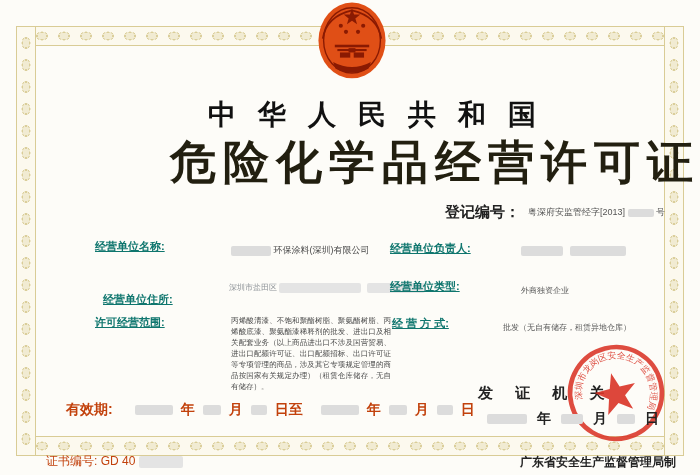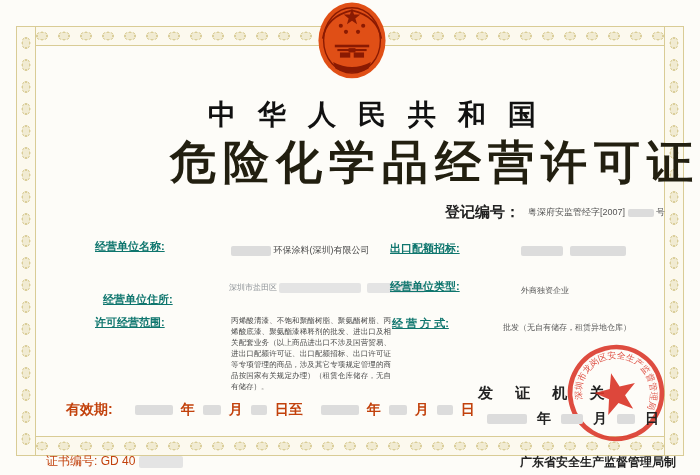--- a/index.html
+++ b/index.html
@@ -84,32 +84,32 @@
       <path d="M84 45 q-4 -26 -34 -33" fill="none" stroke="#8a1a02" stroke-width="2"></path>
     </svg>
   </div>
 
   <div class="country">中华人民共和国</div>
   <div class="big-title">危险化学品经营许可证</div>
 
   <div class="reg-line">
     <span class="reg-label">登记编号：</span>
     <span class="reg-value">
-      <span>粤深府安监管经字[2007]</span>
+      <span>粤深府安监管经字[2013]</span>
       <span class="redact" style="width:26px;height:8px;"></span>
       <span>号</span>
     </span>
   </div>
 
   <div class="field-label" style="left:95px;top:239px;">经营单位名称:</div>
   <div class="field-value-sm" style="left:231px;top:244px;">
     <span class="redact" style="width:40px;"></span>
     <span>环保涂料(深圳)有限公司</span>
   </div>
-  <div class="field-label" style="left:390px;top:241px;">出口配额招标:</div>
+  <div class="field-label" style="left:390px;top:241px;">经营单位负责人:</div>
   <div class="field-value-sm" style="left:521px;top:245px;">
     <span class="redact" style="width:42px;"></span>
     <span class="redact" style="width:56px;margin-left:4px;"></span>
   </div>
 
   <div class="field-label" style="left:95px;top:292px;margin-left:8px;">经营单位住所:</div>
   <div class="field-value-xs" style="left:229px;top:282px;">
     <span>深圳市盐田区</span>
     <span class="redact lt" style="width:82px;"></span>
     <span class="redact lt" style="width:58px;margin-left:4px;"></span>

